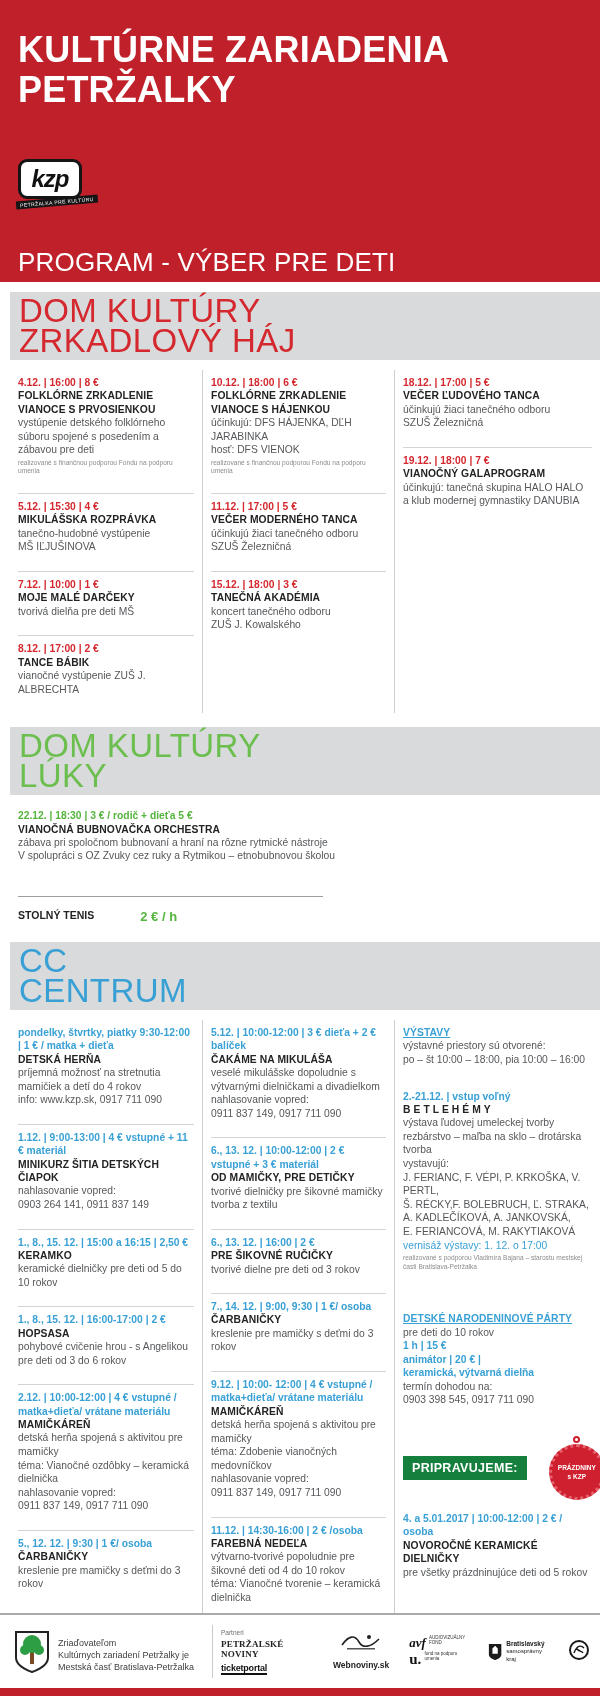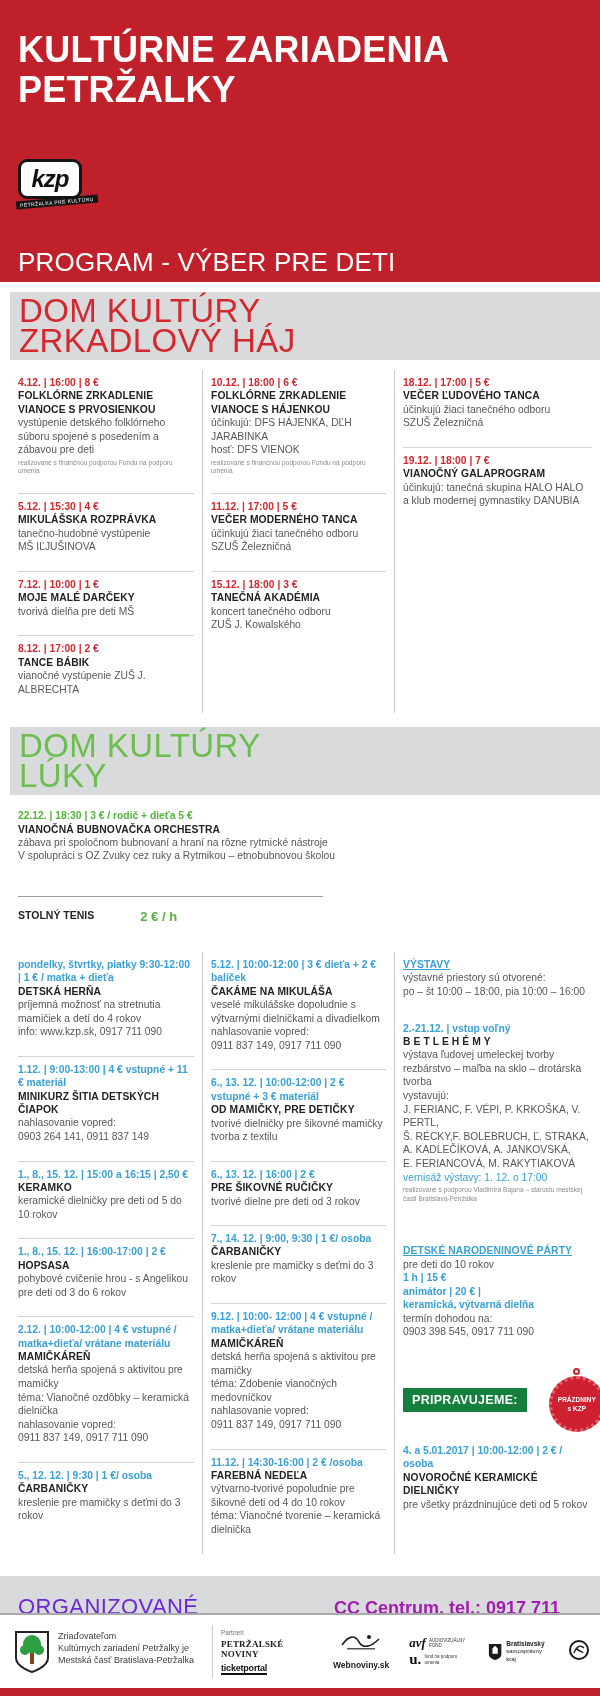--- a/index.html
+++ b/index.html
@@ -79,31 +79,31 @@
   .org-pl{font-size:10.3px;line-height:1.35}
   .org-pb{font-size:10.3px;font-weight:700;color:#3a3c3e;line-height:1.35}
   .org-sep{border-bottom:2px solid #e9eaeb;margin:6px 0}
   .org-right-cols{display:flex;margin-top:12px}
   .org-c2{width:205px;padding-right:12px}
   .org-c3{flex:1;border-left:1px solid #b9babc;padding-left:14px}
 
   
   .footer{position:absolute;left:0;right:0;bottom:8px;height:75px;border-top:2px solid #a8aaac;
           display:flex;align-items:center;padding:6px 10px 6px 14px;background:#fff}
-  .f-left{display:flex;align-items:flex-start;gap:8px;width:190px}
+  .f-left{display:flex;align-items:flex-end;gap:8px;width:190px}
   .emblem{flex:none}
   .f-lines{font-size:9px;color:#3c3e40;line-height:1.35}
   .f-div{width:1px;background:#c9cacc;align-self:stretch;margin:4px 8px}
   .f-partners{flex:1;display:flex;align-items:center;justify-content:space-between;gap:20px}
   .p-label{font-size:6.5px;color:#6d6f72}
   .p-noviny{font-family:"Liberation Serif",serif;font-size:9px;font-weight:700;color:#222;margin-top:3px;letter-spacing:.2px}
   .p-ticket{font-size:9px;font-weight:800;color:#111;border-bottom:2px solid #111;width:max-content;margin-top:4px;letter-spacing:-.2px}
   .p-mid{text-align:center}
   .p-web{font-size:8.5px;font-weight:700;color:#222;margin-top:5px}
-  .avf-row{display:flex;align-items:center;gap:3px}
+  .avf-row{display:flex;align-items:flex-start;gap:3px}
   .avf-mark{font-family:"Liberation Serif",serif;font-style:italic;font-weight:700;font-size:13px;color:#111}
   .avf-text,.u-text{font-size:4.5px;color:#333;line-height:1.2;max-width:46px}
   .u-mark{font-family:"Liberation Serif",serif;font-weight:700;font-size:15px;color:#111}
   .bsk{display:flex;align-items:center;gap:4px}
   .bsk-text{font-size:6px;color:#222;line-height:1.25}
   .bsk-text b{font-size:6.5px}
   .redbar{position:absolute;left:0;right:0;bottom:0;height:8px;background:#c0202a}
 </style>
 </head>
 <body>
@@ -205,20 +205,24 @@
       </div>
     <div class="hr-short"></div>
     <div class="tenis-row">
       <span class="tenis-label">STOLNÝ TENIS</span>
       <span class="tenis-price">2 € / h</span>
     </div>
   </div>
 </section>
 
 <section>
+  <div class="graybox t-blue">
+    <div>CC</div>
+    <div>CENTRUM</div>
+  </div>
   <div class="events-row cc-events">
     <div class="ecol ruled" id="cc-col1">
         <div class="event">
           <div class="edate blue">pondelky, štvrtky, piatky 9:30-12:00 | 1 € / matka + dieťa</div>
           <div class="etitle">DETSKÁ HERŇA</div>
           <div class="eline">príjemná možnosť na stretnutia mamičiek a detí do 4 rokov</div>
           <div class="eline">info: www.kzp.sk, 0917 711 090</div>
         </div>
         <div class="event">
           <div class="edate blue">1.12. | 9:00-13:00 | 4 € vstupné + 11 € materiál</div>

